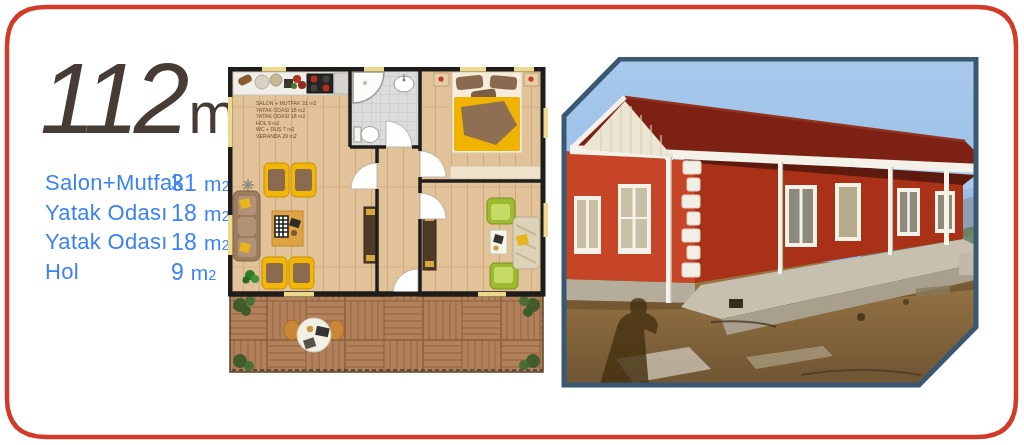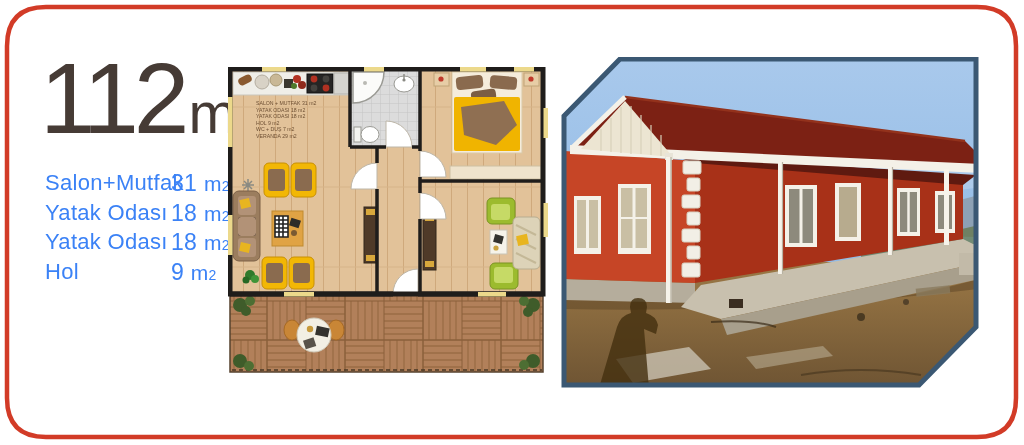--- a/index.html
+++ b/index.html
@@ -4,21 +4,21 @@
 <style>
   html,body{margin:0;padding:0;background:#fff;}
   .canvas{
     position:relative;width:1024px;height:445px;background:#ffffff;overflow:hidden;
     font-family:"Liberation Sans", sans-serif;
   }
   svg{display:block;}
   .frame-svg{position:absolute;left:0;top:0;}
   
   .title{position:absolute;left:40px;top:48px;color:#463b35;white-space:nowrap;}
-  .title .num{font-size:100px;font-weight:300;letter-spacing:-5px;line-height:1;}
+  .title .num{font-size:100px;font-weight:300;letter-spacing:-5px;line-height:1;font-style:italic;}
   .title .m{font-size:58px;font-weight:300;margin-left:4px;}
   .title .sup{font-size:30px;font-weight:300;position:relative;top:-40px;left:2px;}
   .room-list{position:absolute;left:45px;top:170px;width:200px;color:#3b82f6;}
   .room-row{position:relative;height:29.6px;font-size:22px;letter-spacing:.3px;}
   .room-row .rlabel{position:absolute;left:0;top:0;}
   .room-row .rvalue{position:absolute;left:126px;top:0;font-size:23px;}
   .room-row .u{font-size:21px;}
   .room-row .usub{font-size:14px;}
   .plan-wrap{position:absolute;left:228px;top:67px;}
   .photo-wrap{position:absolute;left:561px;top:57px;}

